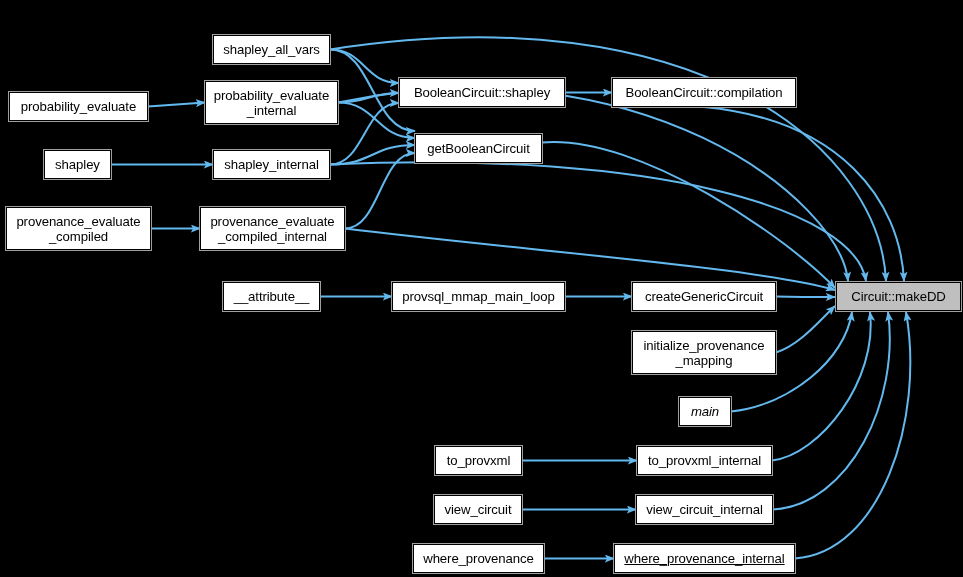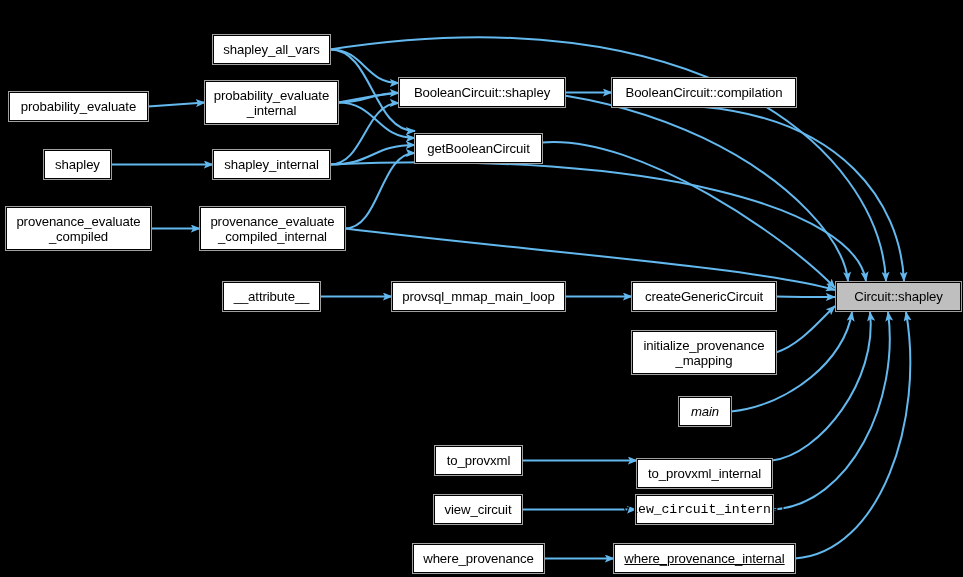--- a/index.html
+++ b/index.html
@@ -66,24 +66,24 @@
       <div class="node" style="left: 415px; top: 128px; width: 127px; height: 29px; margin-top: 6px;">getBooleanCircuit</div>
       <div class="node" style="left: 44px; top: 150px; width: 67px; height: 29px;">shapley</div>
       <div class="node" style="left: 213px; top: 150px; width: 117px; height: 29px;">shapley_internal</div>
       <div class="node" style="left: 6px; top: 207px; width: 145px; height: 43px;">provenance_evaluate
 _compiled</div>
       <div class="node" style="left: 200px; top: 207px; width: 145px; height: 43px;">provenance_evaluate
 _compiled_internal</div>
       <div class="node" style="left: 223px; top: 282px; width: 97px; height: 29px;">__attribute__</div>
       <div class="node" style="left: 392px; top: 282px; width: 173px; height: 29px;">provsql_mmap_main_loop</div>
       <div class="node" style="left: 632px; top: 282px; width: 144px; height: 29px;">createGenericCircuit</div>
-      <div class="node target" style="left: 836px; top: 282px; width: 125px; height: 29px;">Circuit::shapley</div>
+      <div class="node target" style="left: 836px; top: 282px; width: 125px; height: 29px;">Circuit::makeDD</div>
       <div class="node" style="left: 632px; top: 331px; width: 144px; height: 43px;">initialize_provenance
 _mapping</div>
       <div class="node" style="left: 679px; top: 397px; width: 52px; height: 29px; font-style: italic;">main</div>
       <div class="node" style="left: 435px; top: 446px; width: 87px; height: 29px;">to_provxml</div>
-      <div class="node" style="left: 637px; top: 446px; width: 135px; height: 29px; margin-top: 13px;">to_provxml_internal</div>
+      <div class="node" style="left: 637px; top: 446px; width: 135px; height: 29px;">to_provxml_internal</div>
       <div class="node" style="left: 434px; top: 495px; width: 88px; height: 29px;">view_circuit</div>
-      <div class="node" style="left: 636px; top: 495px; width: 137px; height: 29px; font-family: Liberation Mono, monospace;">view_circuit_internal</div>
+      <div class="node" style="left: 636px; top: 495px; width: 137px; height: 29px;">view_circuit_internal</div>
       <div class="node" style="left: 413px; top: 544px; width: 131px; height: 29px;">where_provenance</div>
       <div class="node" style="left: 614px; top: 544px; width: 181px; height: 29px; text-decoration: underline;">where_provenance_internal</div>
     </div>
 </div>
 
 </body></html>

